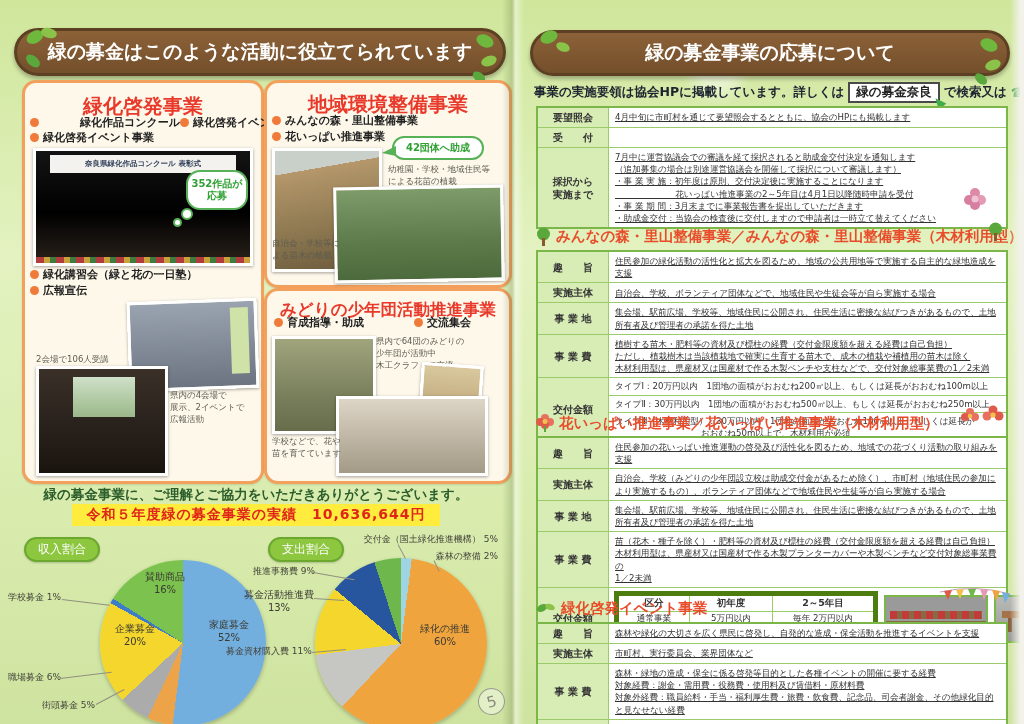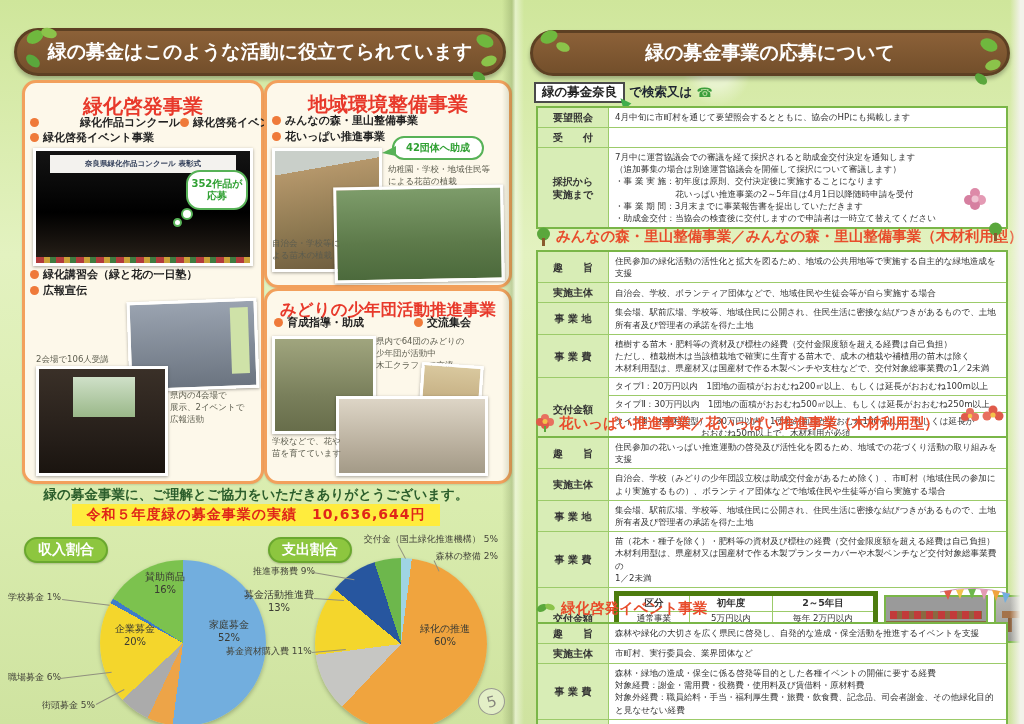--- a/index.html
+++ b/index.html
@@ -28,40 +28,40 @@
   .bullet{position:absolute;display:flex;align-items:flex-start;font-weight:bold;color:#222;font-size:11px;line-height:1.2;}
   .bullet .dot{width:9px;height:9px;border-radius:50%;background:#ef7a3a;margin:2px 4px 0 0;flex:none;}
   .photo{position:absolute;border:3px solid #fff;box-shadow:0 1px 3px rgba(0,0,0,.35);overflow:hidden;}
   .cap{position:absolute;font-size:8.5px;color:#5c5c4e;line-height:1.4;white-space:pre-line;}
   .bubble{position:absolute;background:#fff;border:2px solid #57b257;border-radius:14px;color:#2fa032;
     font-weight:bold;text-align:center;white-space:pre-line;display:flex;align-items:center;justify-content:center;}
   .tcirc{position:absolute;background:#fff;border:2px solid #57b257;border-radius:50%;}
   .thanks{position:absolute;width:512px;text-align:center;font-size:13.5px;font-weight:bold;color:#2c5e2c;}
   .result-wrap{position:absolute;width:512px;text-align:center;}
   .result{display:inline-block;background:#ffec3d;color:#e02519;font-weight:bold;font-size:14px;padding:2px 14px;letter-spacing:1px;}
-  .badge{position:absolute;background:#8dc63f;border:2px solid #6aa82e;color:#fff;font-weight:bold;font-size:14px;
+  .badge{position:absolute;background:#8dc63f;border:2px solid #6aa82e;color:#fff;font-weight:normal;font-size:12px;
     padding:2px 12px;border-radius:14px;box-shadow:0 1px 2px rgba(0,0,0,.2);}
   .pie{position:absolute;border-radius:50%;box-shadow:0 2px 4px rgba(0,0,0,.25);}
   .plabel{position:absolute;font-size:9px;color:#44443a;line-height:1.3;white-space:nowrap;}
   .plabel.in{font-size:10px;color:#3a3a33;text-align:center;white-space:normal;}
   .leader{position:absolute;height:1px;background:#90907e;transform-origin:left center;}
   .pageno{position:absolute;left:478px;top:688px;width:25px;height:25px;border:1.5px solid #9a9a92;border-radius:50%;
     display:flex;align-items:center;justify-content:center;color:#85857d;font-size:15px;transform:rotate(-16deg);z-index:7;background:rgba(255,255,255,.4);}
   
   .intro{position:absolute;display:flex;align-items:center;gap:4px;font-weight:bold;font-size:12.5px;color:#1d2430;white-space:nowrap;}
   .searchbox{position:relative;border:2px solid #4a4a4a;background:#fff;padding:0 6px;font-weight:bold;color:#222;}
   .cursor-arrow{position:absolute;right:-6px;bottom:-7px;width:0;height:0;border-left:5px solid transparent;border-right:5px solid transparent;
     border-bottom:11px solid #3fae4a;transform:rotate(-40deg);}
   .phone{color:#3b9e3c;font-size:13px;}
   .gtable{position:absolute;border:2px solid #7ab648;background:#fff;}
   .trow{display:flex;border-top:1px solid #9ccb6a;}
   .trow:first-child{border-top:none;}
   .tlabel{width:66px;flex:none;background:#d8edb6;display:flex;align-items:center;justify-content:center;
     font-weight:bold;font-size:10px;color:#333;text-align:center;border-right:1px solid #9ccb6a;padding:3px 2px;white-space:pre-line;line-height:1.3;}
-  .tval{flex:1;font-size:8.6px;color:#333;padding:3px 6px;line-height:1.42;white-space:pre-line;display:flex;flex-direction:column;justify-content:center;}
+  .tval{flex:1;font-size:8.6px;color:#333;padding:3px 6px;line-height:1.42;white-space:pre-line;display:flex;flex-direction:column;justify-content:center;text-decoration:underline;}
   .grant-sub{flex:1;display:flex;flex-direction:column;}
   .grant-sub>div{border-top:1px solid #9ccb6a;padding:2px 6px;font-size:8.6px;line-height:1.42;white-space:pre-line;}
   .grant-sub>div:first-child{border-top:none;}
   .sec-title{position:absolute;color:#e84c2b;font-weight:bold;font-size:14.5px;display:flex;align-items:center;gap:5px;white-space:nowrap;}
   .mini{border:5px solid #4d7c0f;display:inline-block;}
   .mrow{display:flex;border-top:1px solid #9ccb6a;}
   .mrow:first-child{border-top:none;}
   .mrow span{display:block;padding:1px 4px;font-size:8.6px;border-left:1px solid #9ccb6a;text-align:center;}
   .mrow span:first-child{border-left:none;}
   .mrow.mhead span{font-weight:bold;font-size:9.5px;}
@@ -229,20 +229,21 @@
       </svg>
       <span>緑の募金事業の応募について</span>
       <svg class="leafset" style="right:2px;top:2px;" width="42" height="54" viewBox="0 0 42 54">
         <ellipse cx="26" cy="10" rx="9" ry="6" fill="#6fb83e" transform="rotate(25 26 10)"></ellipse>
         <ellipse cx="30" cy="30" rx="8" ry="5" fill="#8bc34a" transform="rotate(-20 30 30)"></ellipse>
         <ellipse cx="18" cy="44" rx="7" ry="4.5" fill="#5aa73c" transform="rotate(40 18 44)"></ellipse>
       </svg>
     </div>
 
     <div class="intro" style="left:22px;top:82px;">
+      <span>事業の実施要領は協会HPに掲載しています。詳しくは</span>
       <span class="searchbox">
         <span>緑の募金奈良</span>
         <span class="cursor-arrow"></span>
       </span>
       <span>で検索又は</span>
       <span class="phone">☎</span>
 
     </div>
 
     <div class="gtable" style="left:24px;top:106px;width:468px;">

